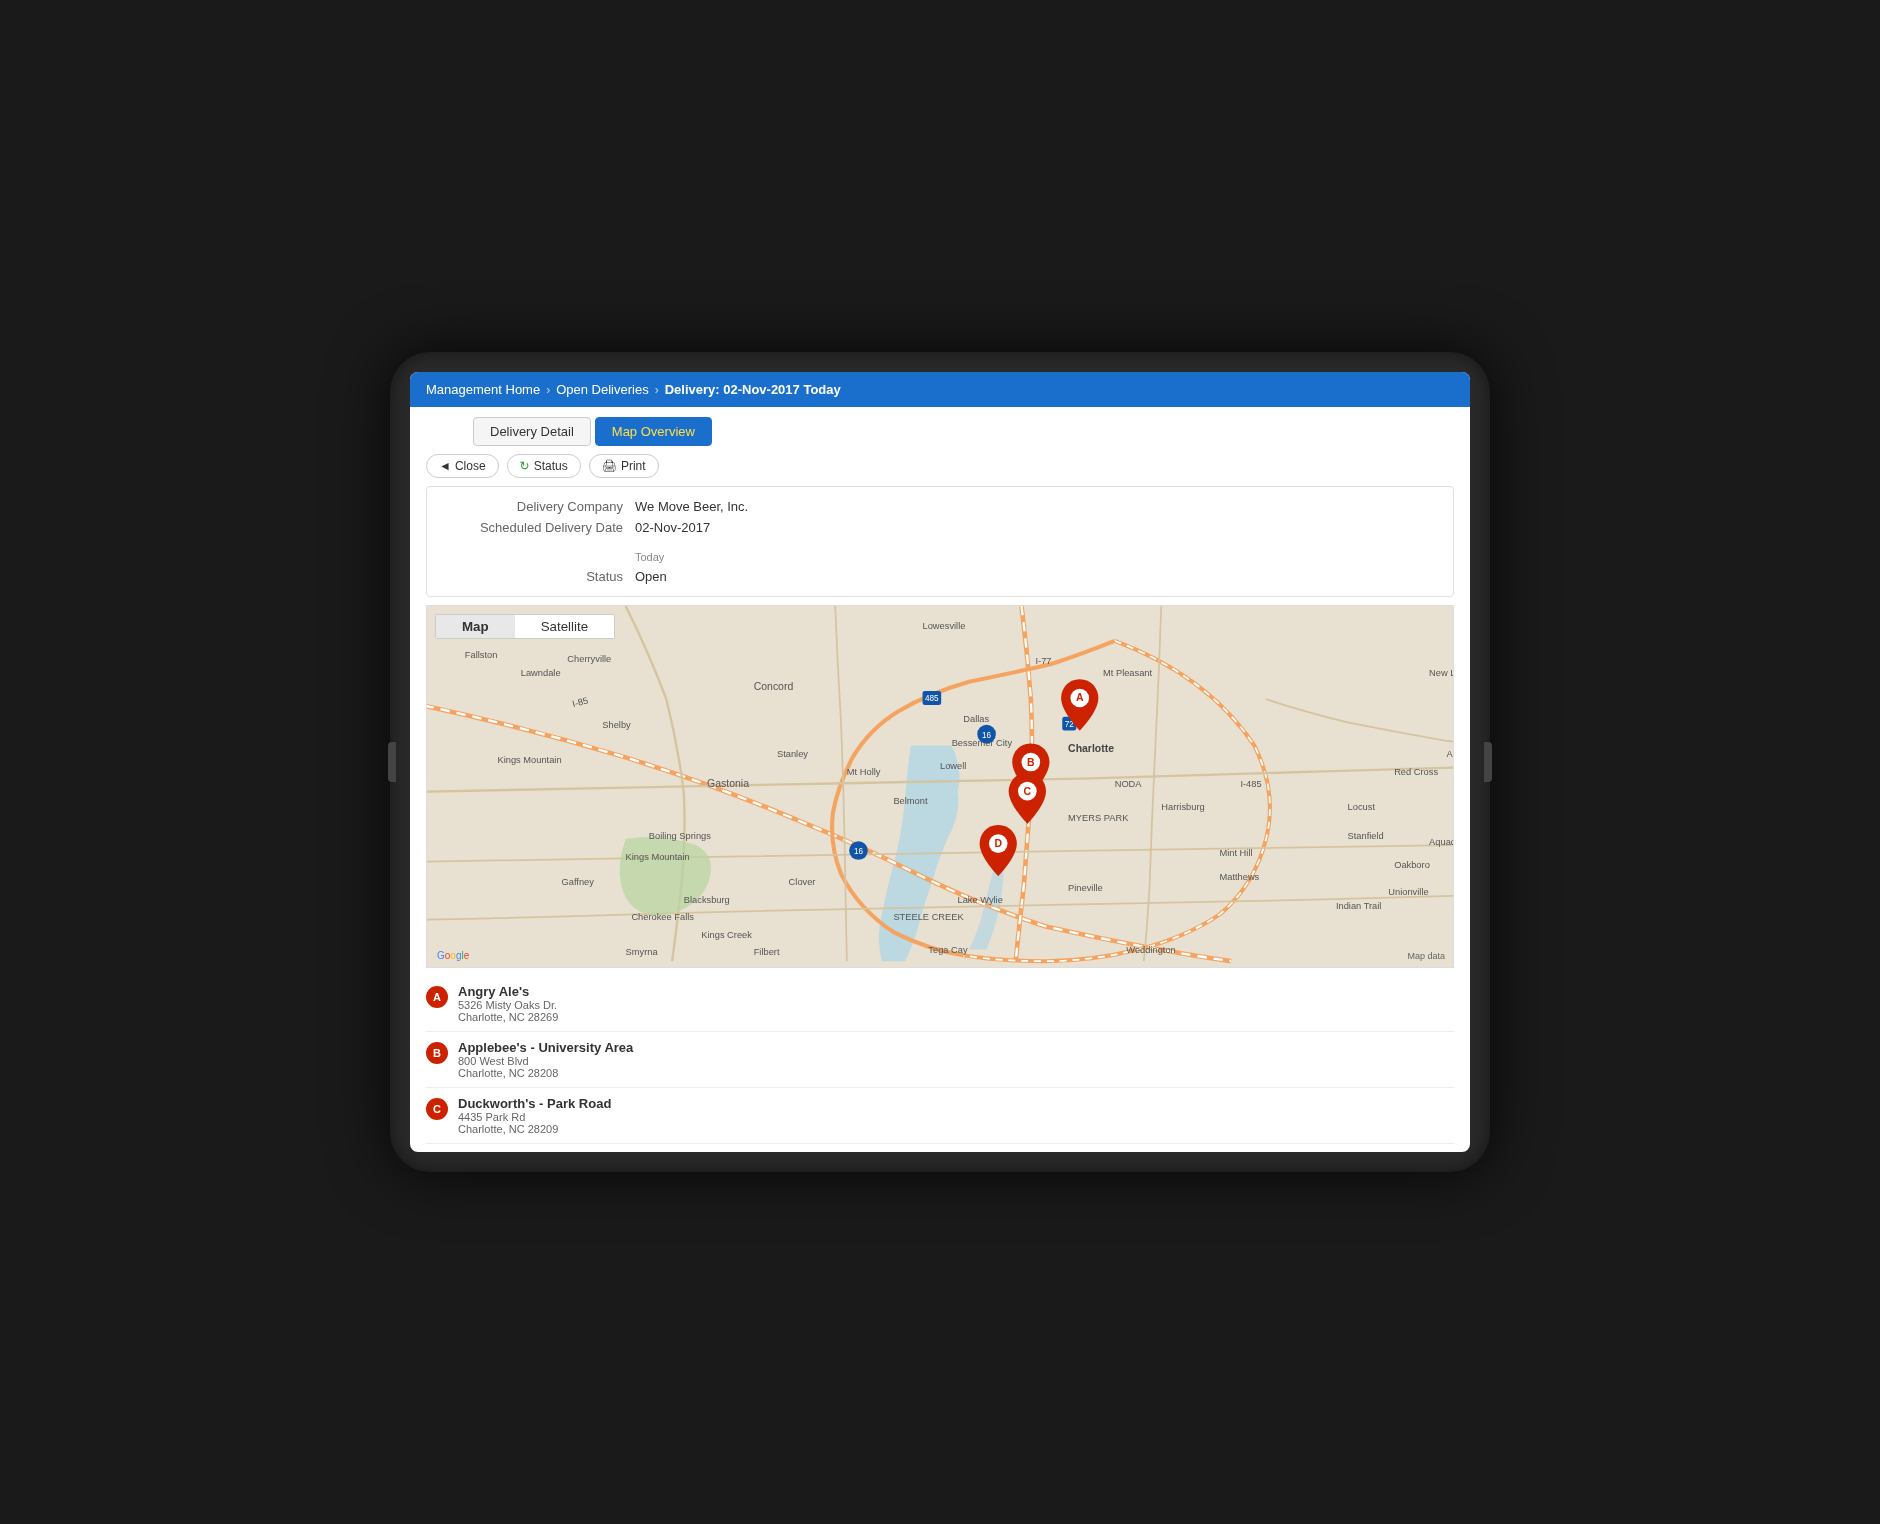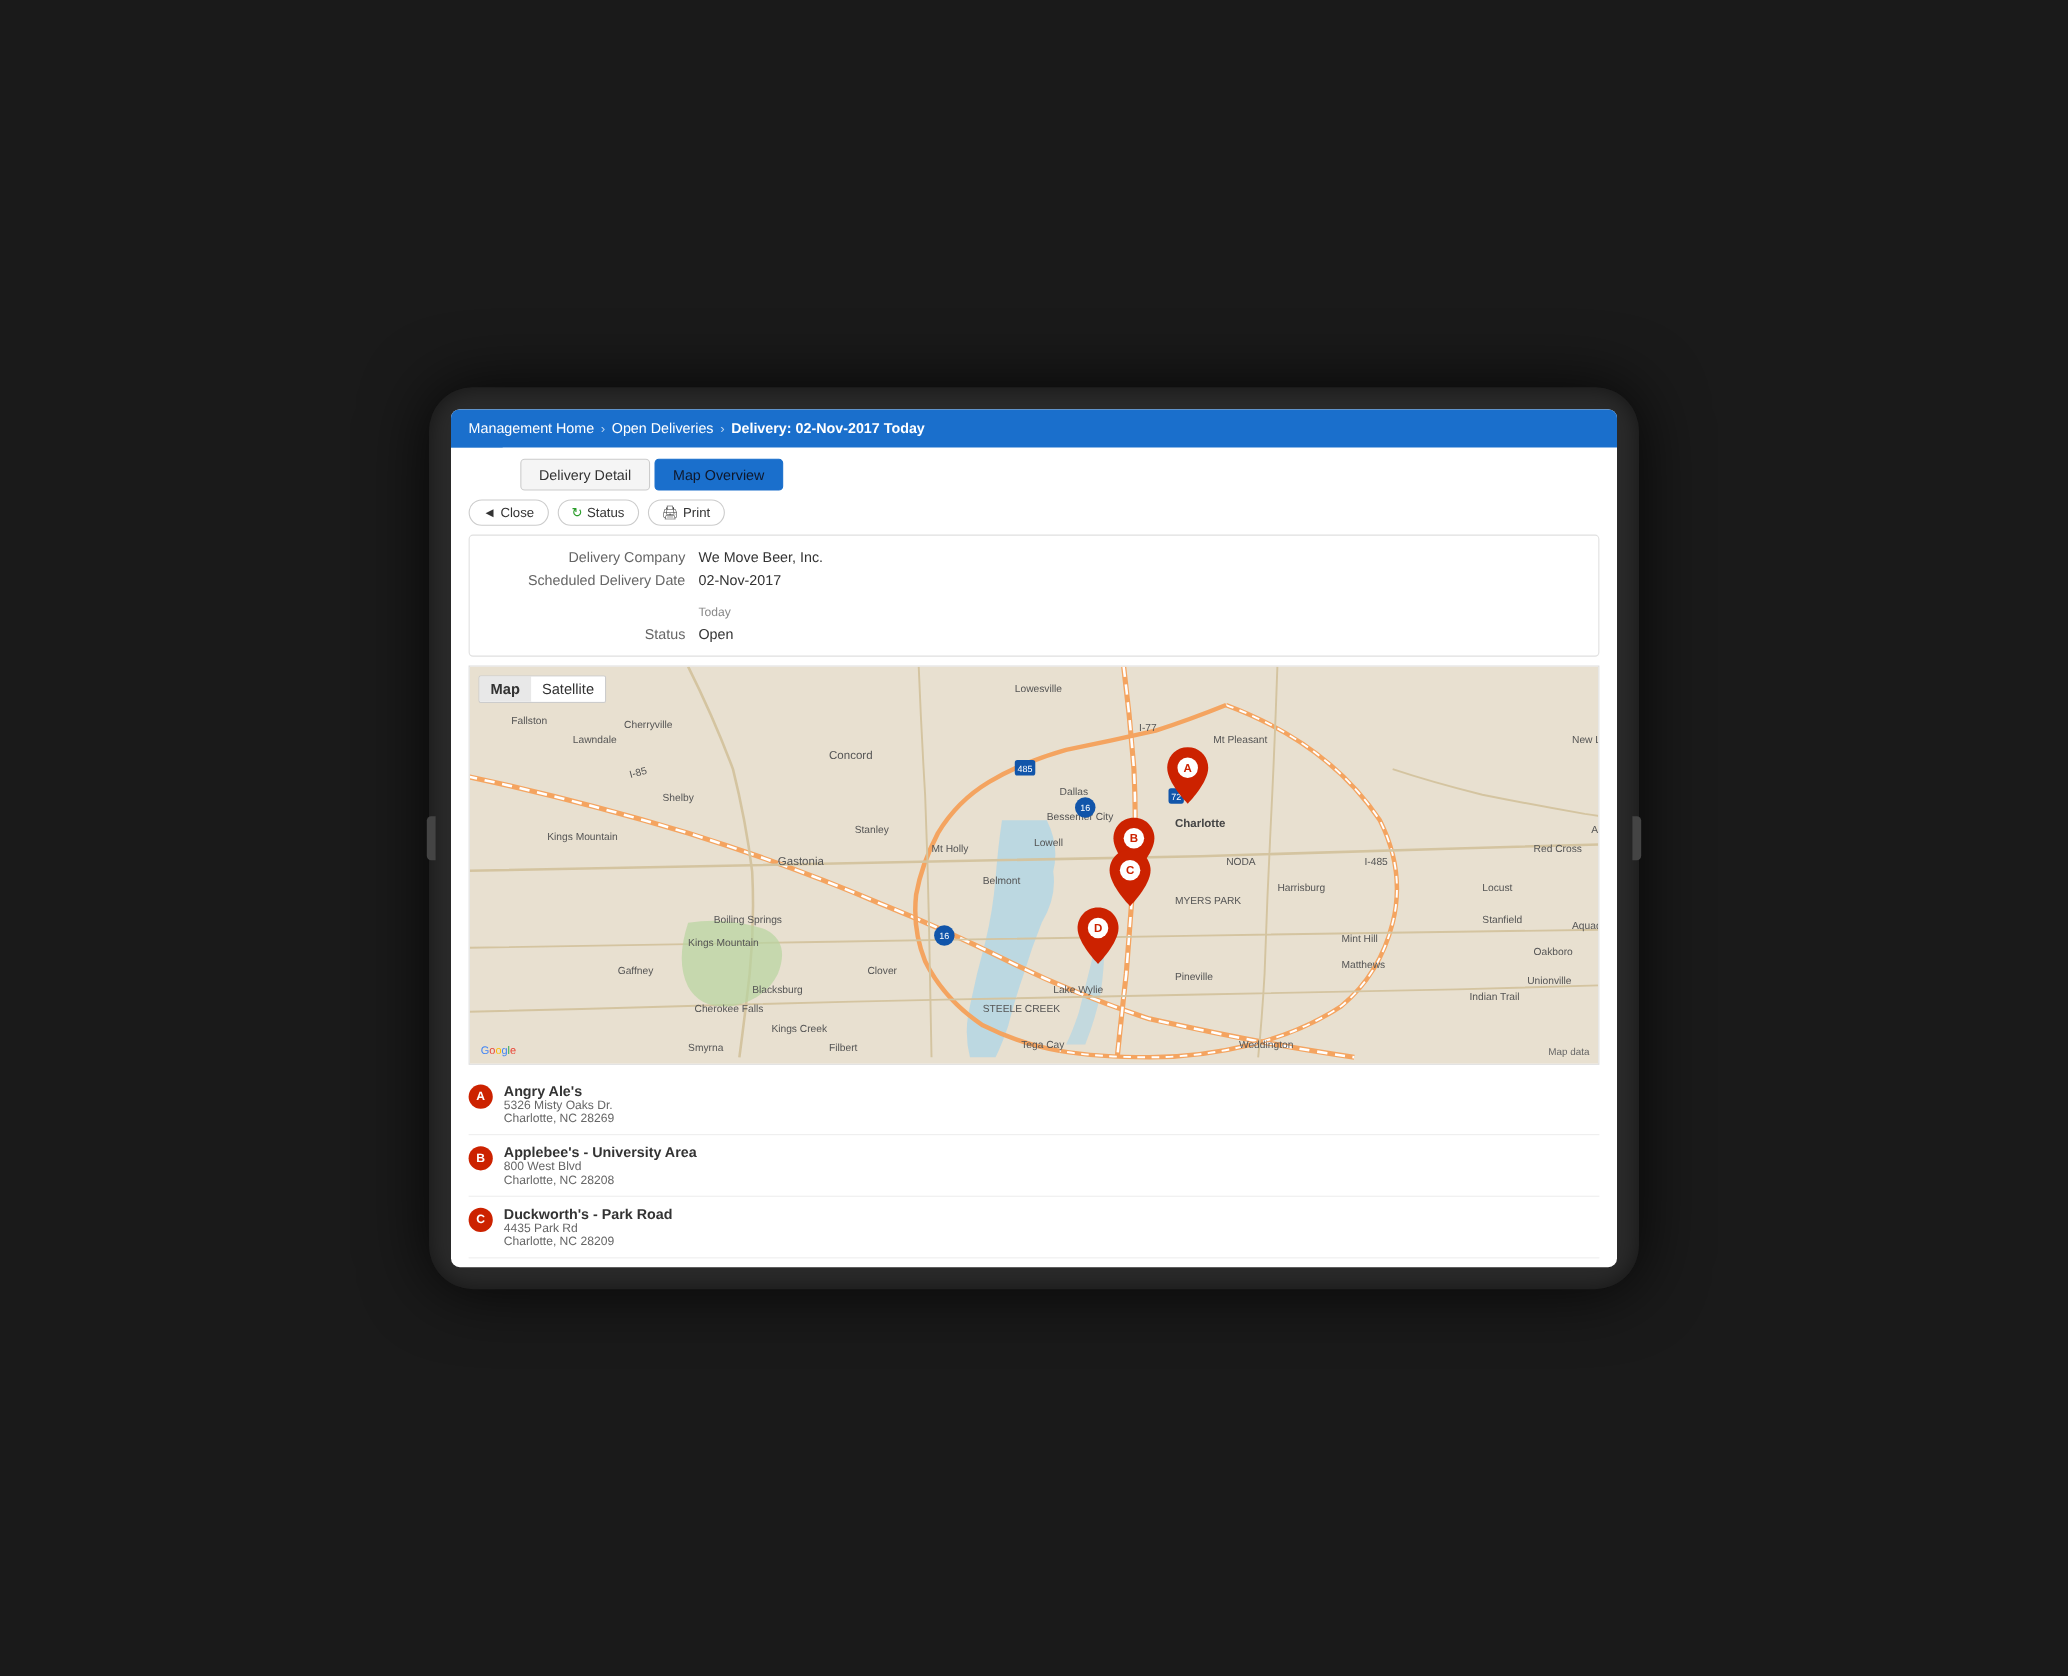--- a/index.html
+++ b/index.html
@@ -68,21 +68,21 @@
       padding: 6px 16px;
       font-size: 13px;
       border: 1px solid #ccc;
       border-radius: 4px;
       cursor: pointer;
       background: #f5f5f5;
       color: #333;
     }
     .tab-btn.active {
       background: #1a6fcc;
-      color: #0f172a;
+      color: #fde047;
       border-color: #1a6fcc;
     }
 
     
     .action-bar {
       display: flex;
       padding: 8px 16px;
       gap: 8px;
       align-items: center;
       flex-shrink: 0;
@@ -159,21 +159,21 @@
       left: 8px;
       display: flex;
       z-index: 10;
       background: white;
       border: 1px solid #ccc;
       border-radius: 2px;
       overflow: hidden;
       font-size: 11px;
     }
     .map-toggle-btn {
-      padding: 4px 10px;
+      padding: 4px 26px;
       cursor: pointer;
       background: white;
       color: #333;
       border: none;
     }
     .map-toggle-btn.active {
       background: #e8e8e8;
       font-weight: bold;
     }
 

